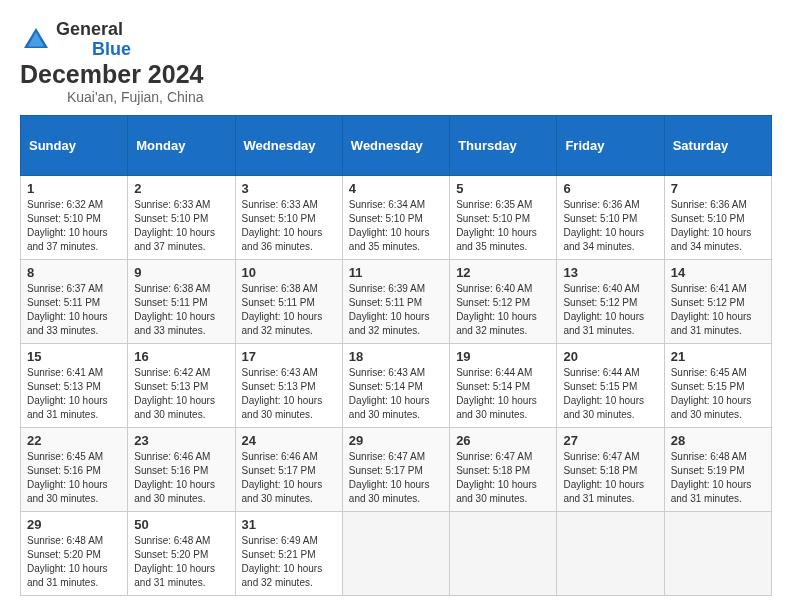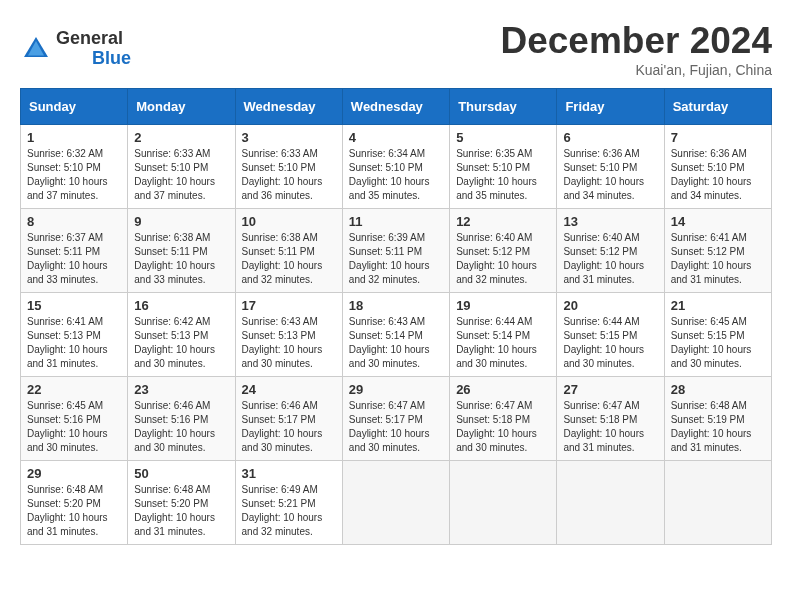--- a/index.html
+++ b/index.html
@@ -6,22 +6,23 @@
     body {
       font-family: Arial, sans-serif;
       background: #fff;
       width: 792px;
       min-height: 612px;
       padding: 20px;
     }
     .header {
       display: flex;
       justify-content: space-between;
-      align-items: center;
+      align-items: flex-start;
       margin-bottom: 10px;
+      flex-direction: column;
     }
     .logo {
       display: flex;
       align-items: center;
     }
     .logo-text {
       display: flex;
       flex-direction: column;
       line-height: 1.1;
     }
@@ -38,38 +39,38 @@
     }
     .logo-icon {
       width: 32px;
       height: 32px;
       margin-right: 4px;
     }
     .title-area {
       text-align: right;
     }
     .month-title {
-      font-size: 37px;
+      font-size: 25px;
       font-weight: bold;
       color: #333;
     }
     .location {
       font-size: 14px;
       color: #666;
     }
     .calendar {
       width: 100%;
       border-collapse: collapse;
       border: 1px solid #ccc;
     }
     .calendar th {
       background-color: #1a6fc4;
       color: #fff;
       text-align: left;
-      padding: 10px 8px;
+      padding: 22px 8px;
       font-size: 13px;
       border: 1px solid #1560a8;
     }
     .calendar td {
       border: 1px solid #ccc;
       vertical-align: top;
       padding: 5px 6px;
       font-size: 10.5px;
       color: #333;
       width: 14.28%;

